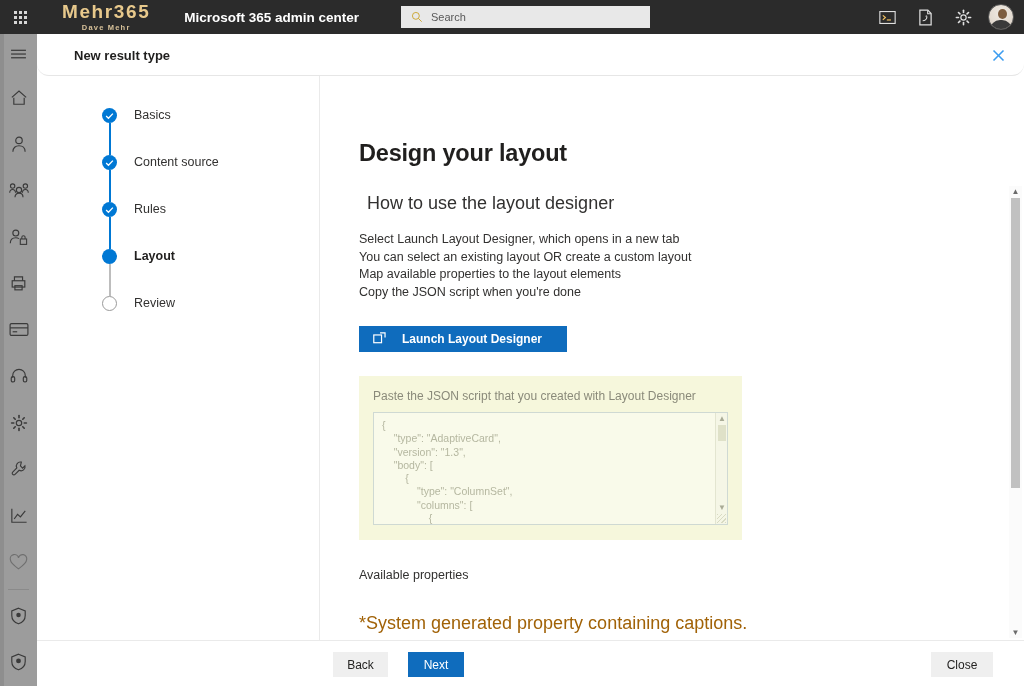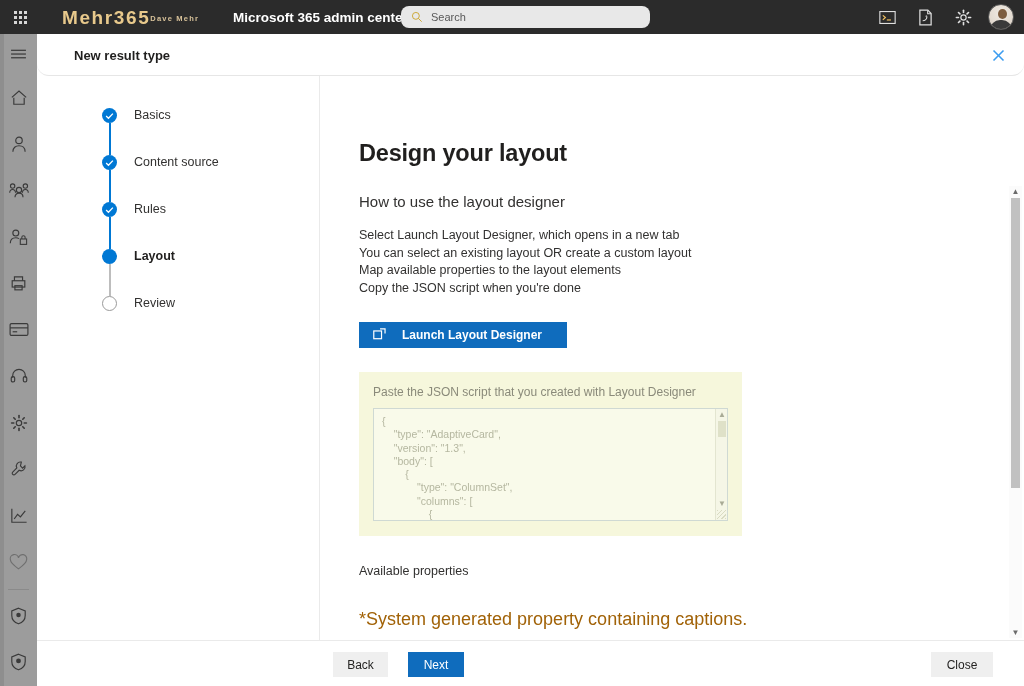--- a/index.html
+++ b/index.html
@@ -25,41 +25,41 @@
     cursor: pointer;
   }
   .waffle-grid {
     display: grid; grid-template-columns: repeat(3, 3px);
     grid-template-rows: repeat(3, 3px); gap: 2px;
   }
   .waffle-grid i { background: #d6d6d6; width: 3px; height: 3px; display: block; }
 
   .brand {
     margin-left: 22px;
-    display: flex; align-items: center;
+    display: flex; flex-direction: column; align-items: center;
     line-height: 1;
   }
   .brand-name {
     color: #e8c98c; font-size: 19px; font-weight: bold;
     letter-spacing: 1.6px;
   }
   .brand-sub {
     color: #d8c29a; font-size: 7.5px; font-weight: bold;
     letter-spacing: 1.2px; margin-top: 3px;
   }
   .suite-title {
     color: #ffffff; font-size: 13.5px; font-weight: bold;
     margin-left: 34px; white-space: nowrap;
   }
   .suite-search {
     position: absolute; left: 401px; top: 6px;
     width: 249px; height: 22px;
     background: #e8e8e8;
     display: flex; align-items: center;
-    padding-left: 10px; gap: 8px; border-radius: 8px;
+    padding-left: 10px; gap: 8px;
   }
   .suite-search .ph { color: #595959; font-size: 11px; }
 
   .suite-right {
     position: absolute; right: 6px; top: 0; height: 34px;
     display: flex; align-items: center; gap: 4px;
   }
   .sb-icon {
     width: 34px; height: 34px;
     display: flex; align-items: center; justify-content: center;
@@ -167,21 +167,21 @@
     position: relative; flex: 1 1 auto; height: 564px; overflow: hidden;
   }
   .content {
     position: absolute; left: 39px; top: 0; width: 620px;
   }
   h1.page-h {
     font-size: 23.5px; font-weight: bold; color: #201f1e;
     margin: 64px 0 0 0; letter-spacing: -0.2px;
   }
   .sub-h {
-    font-size: 15px; color: #323130; margin-top: 26px;
+    font-size: 18px; color: #323130; margin-top: 26px; margin-left: 8px;
   }
   .howto {
     font-size: 12.5px; color: #323130; margin-top: 17px; line-height: 17.5px;
   }
   .launch-btn {
     margin-top: 25px;
     width: 208px; height: 26px;
     background: #0f6cbd; color: #ffffff;
     border: none; cursor: pointer;
     display: flex; align-items: center;

